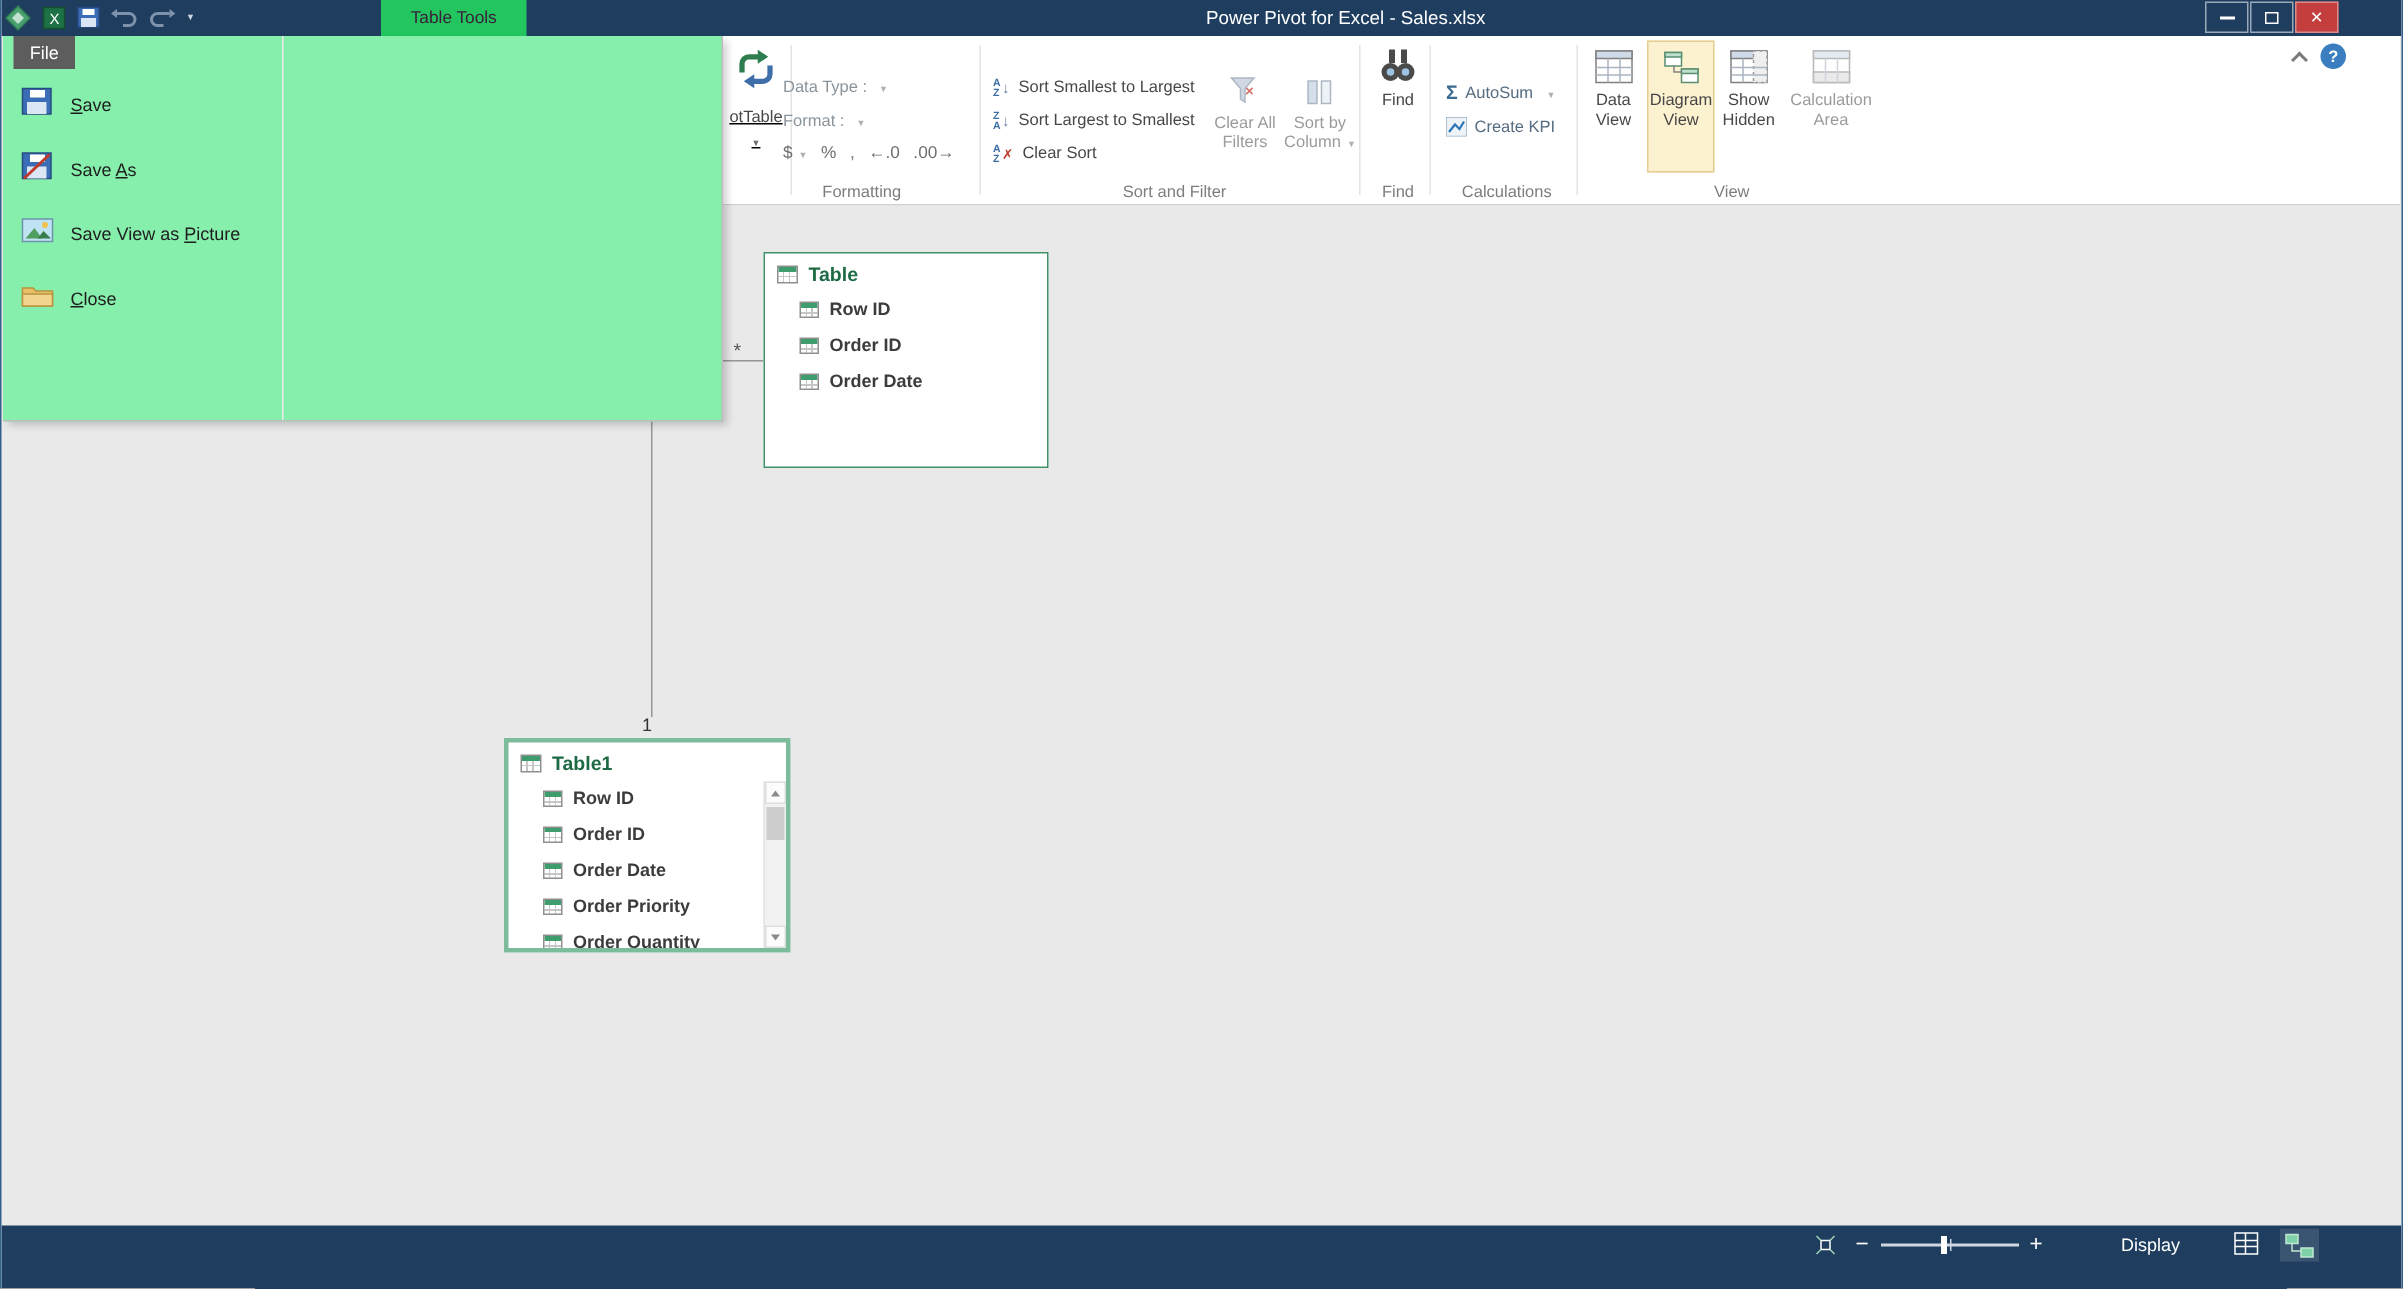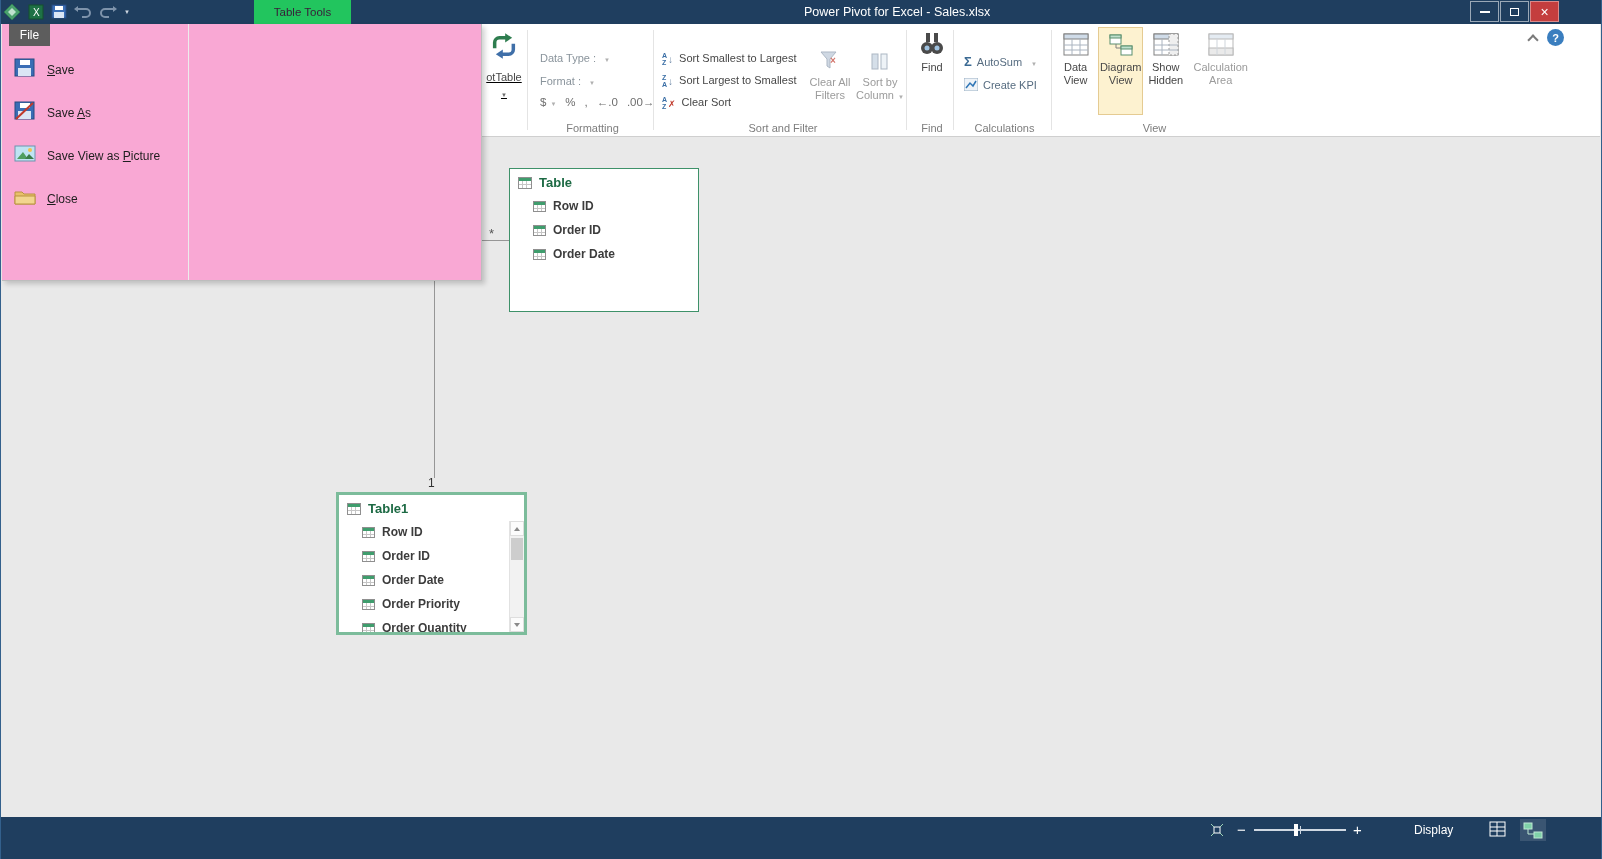--- a/index.html
+++ b/index.html
@@ -29,21 +29,21 @@
             border-bottom:1px solid #cfcfcf; }
   .gsep { position:absolute; top:6px; bottom:6px; width:1px; background:#e4e4e4; }
   .glabel { position:absolute; left:0; right:0; bottom:3px; text-align:center; font-size:11px; color:#7d7d7d; }
   .rgroup { position:absolute; top:0; height:113px; }
 
   #g-pivot { left:478px; width:48px;text-decoration:underline; }
   .pivot-stack { display:flex; flex-direction:column; align-items:center; padding-top:8px; }
   .pivot-stack .plabel { font-size:11px; color:#474747; margin-top:7px; white-space:nowrap; }
   .pivot-stack .ddb::before { content:"▼"; font-size:6px; color:#6e6e6e; }
 
-  #g-format { left:530px; width:121px; }
+  #g-format { left:512px; width:121px; }
   .fmt-row { position:absolute; left:8px; font-size:11px; color:#8a949c; display:flex; align-items:center; gap:4px; white-space:nowrap; }
   .ddc::after { content:"▼"; font-size:6px; color:#b0b0b0; margin-left:4px; }
   .fmt-btns { position:absolute; left:8px; top:72px; display:flex; gap:9px; align-items:center;
               font-size:11.5px; color:#6e6e6e; }
   .fmt-btn { display:inline-flex; align-items:center; }
 
   #g-sort { left:658px; width:246px; }
   .sort-row { position:absolute; left:2px; display:flex; align-items:flex-start; gap:6px; font-size:11px; color:#474747; white-space:nowrap; }
   .azi { display:inline-flex; align-items:center; gap:1px; }
   .azi .ltr { display:flex; flex-direction:column; font-size:7px; line-height:7px; font-weight:bold; color:#3a6ea5; }
@@ -116,21 +116,21 @@
   .statusbar .abs { position:absolute; }
   .zoom-glyph { font-size:15px; line-height:1; color:#fff; }
   .sb-slider { left:1253px; top:12px; width:92px; height:2px; background:#cfd8e2; }
   .sb-slider .tick { position:absolute; left:46px; top:-3px; width:1px; height:8px; background:#cfd8e2; }
   .sb-slider .handle { position:absolute; left:40px; top:-5px; width:4px; height:12px; background:#fff; }
   .sb-display { left:1413px; top:6px; font-size:12px; }
   .sb-diagram-box { left:1519px; top:2px; width:26px; height:22px; display:flex; align-items:center; justify-content:center;
                     background:rgba(255,255,255,.12); }
 
   
-  .file-menu { position:absolute; left:1px; top:24px; width:480px; height:257px; background:#f9a8d4;
+  .file-menu { position:absolute; left:1px; top:24px; width:480px; height:257px; background:#86efac;
                border-right:1px solid #bdbdbd; border-bottom:1px solid #bdbdbd; z-index:50;
                box-shadow:3px 3px 5px rgba(0,0,0,.18); }
   .fm-divider { position:absolute; left:186px; top:0; bottom:0; width:1px; background:#ececec; }
   .fm-items { position:absolute; left:0; top:24px; width:186px; }
   .fm-item { height:43px; display:flex; align-items:center; gap:11px; padding-left:12px;
              font-size:12px; color:#1e1e1e; cursor:default; }
   .fm-item .key { text-decoration:underline; }
   .file-tab { position:absolute; left:8px; top:24px; width:41px; height:22px; background:#5d5d5d; color:#fff;
               font-size:12px; display:flex; align-items:center; justify-content:center; z-index:51; }
 </style>

